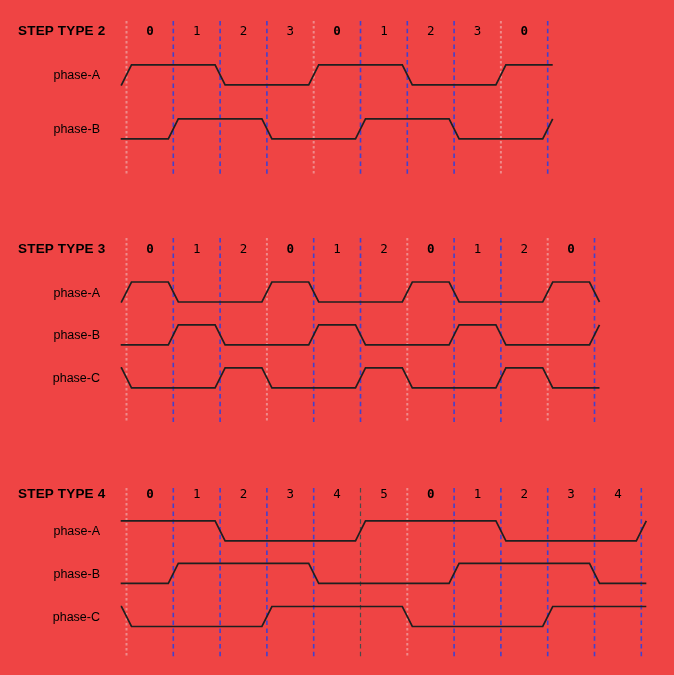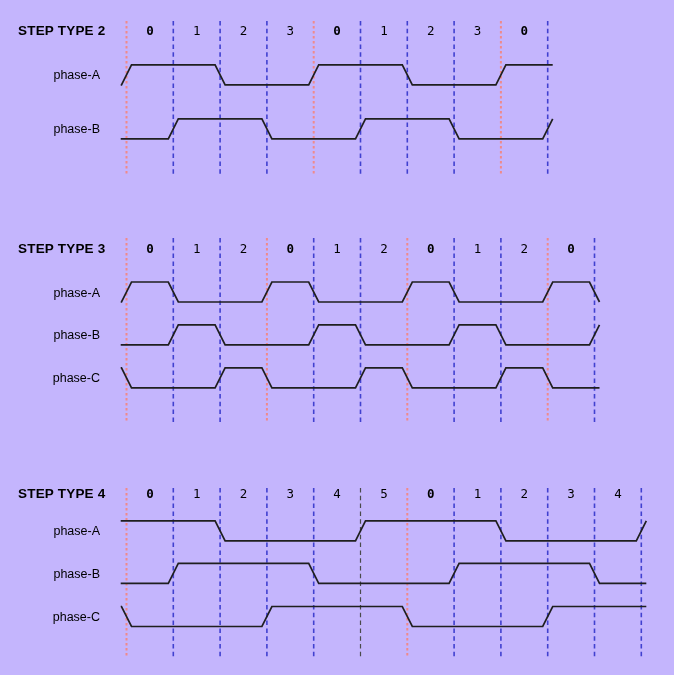--- a/index.html
+++ b/index.html
@@ -4,21 +4,21 @@
 <style>
   html, body {
     margin: 0;
     padding: 0;
     background: #ffffff;
   }
   .canvas {
     position: relative;
     width: 674px;
     height: 675px;
-    background: #c4b5fd;
+    background: #ef4444;
     overflow: hidden;
     font-family: "Liberation Sans", sans-serif;
   }
   svg text {
     user-select: none;
   }
   .diagram-title {
     font-family: "Liberation Sans", sans-serif;
     font-weight: bold;
     font-size: 13.5px;

